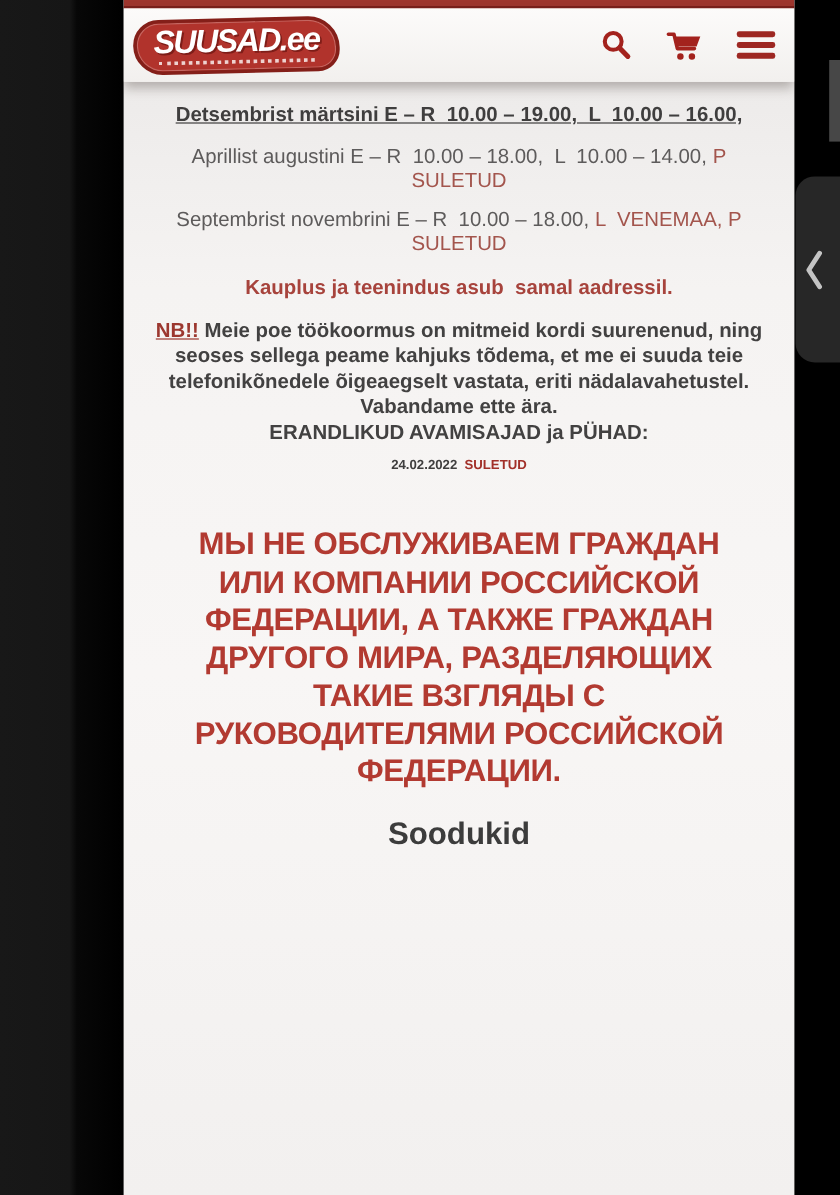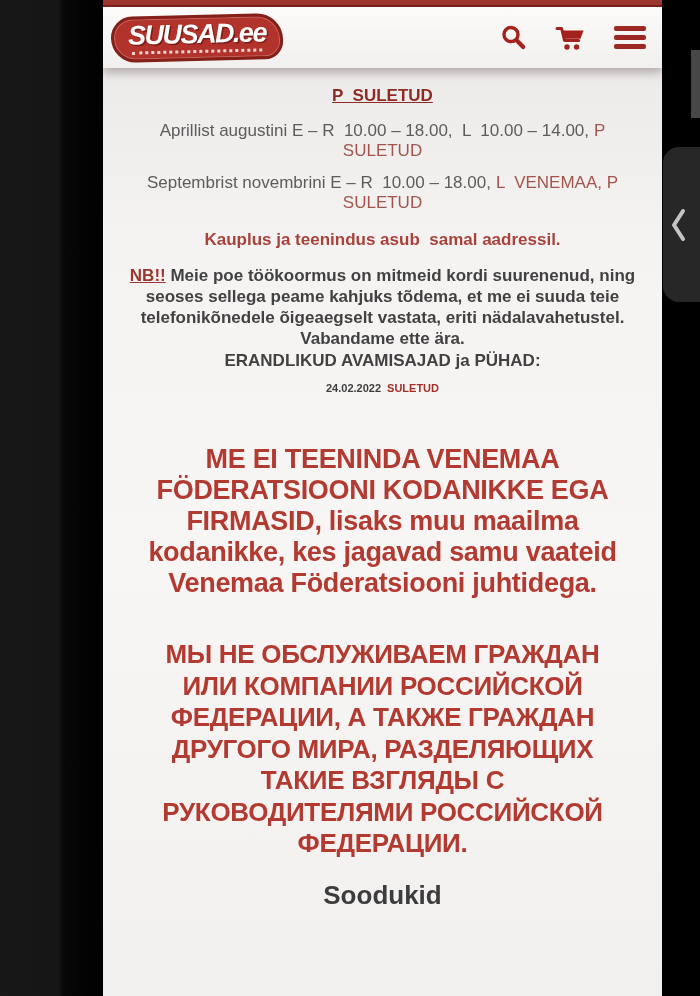--- a/index.html
+++ b/index.html
@@ -100,21 +100,21 @@
           <i></i>
             <i></i>
             <i></i>
         </div>
       </div>
     </header>
 
     <main class="content">
 
       <div>
-        <div class="sched-bold u red-deep prewrap">P  SULETUD</div>
+        <div class="sched-bold u prewrap">Detsembrist märtsini E – R  10.00 – 19.00,  L  10.00 – 16.00,</div>
       </div>
 
       <div class="m-sched2">
         <div class="sched prewrap"><span>Aprillist augustini E – R  10.00 – 18.00,  L  10.00 – 14.00,</span><span class="red-soft gap5">P</span></div>
         <div class="sched red-soft prewrap">SULETUD</div>
       </div>
 
       <div class="m-sched3">
         <div class="sched prewrap"><span>Septembrist novembrini E – R  10.00 – 18.00,</span><span class="red-soft gap5">L  VENEMAA, P</span></div>
         <div class="sched red-soft prewrap">SULETUD</div>
@@ -122,25 +122,20 @@
 
       <div class="notice-red prewrap">Kauplus ja teenindus asub  samal aadressil.</div>
 
       <p class="para first"><span class="nb">NB!!</span><span> Meie poe töökoormus on mitmeid kordi suurenenud, ning seoses sellega peame kahjuks tõdema, et me ei suuda teie telefonikõnedele õigeaegselt vastata, eriti nädalavahetustel. Vabandame ette ära.</span></p>
 
 
       <div class="caps-head">ERANDLIKUD AVAMISAJAD ja PÜHAD:</div>
 
       <div class="date-line"><span>24.02.2022</span><span class="date-status">SULETUD</span></div>
 
-      <div class="statement">ME EI TEENINDA VENEMAA
-FÖDERATSIOONI KODANIKKE EGA
-FIRMASID, lisaks muu maailma
-kodanikke, kes jagavad samu vaateid
-Venemaa Föderatsiooni juhtidega.</div>
 
       <div class="statement ru">МЫ НЕ ОБСЛУЖИВАЕМ ГРАЖДАН
 ИЛИ КОМПАНИИ РОССИЙСКОЙ
 ФЕДЕРАЦИИ, А ТАКЖЕ ГРАЖДАН
 ДРУГОГО МИРА, РАЗДЕЛЯЮЩИХ
 ТАКИЕ ВЗГЛЯДЫ С
 РУКОВОДИТЕЛЯМИ РОССИЙСКОЙ
 ФЕДЕРАЦИИ.</div>
 
       <div class="partial-head">Soodukid</div>

